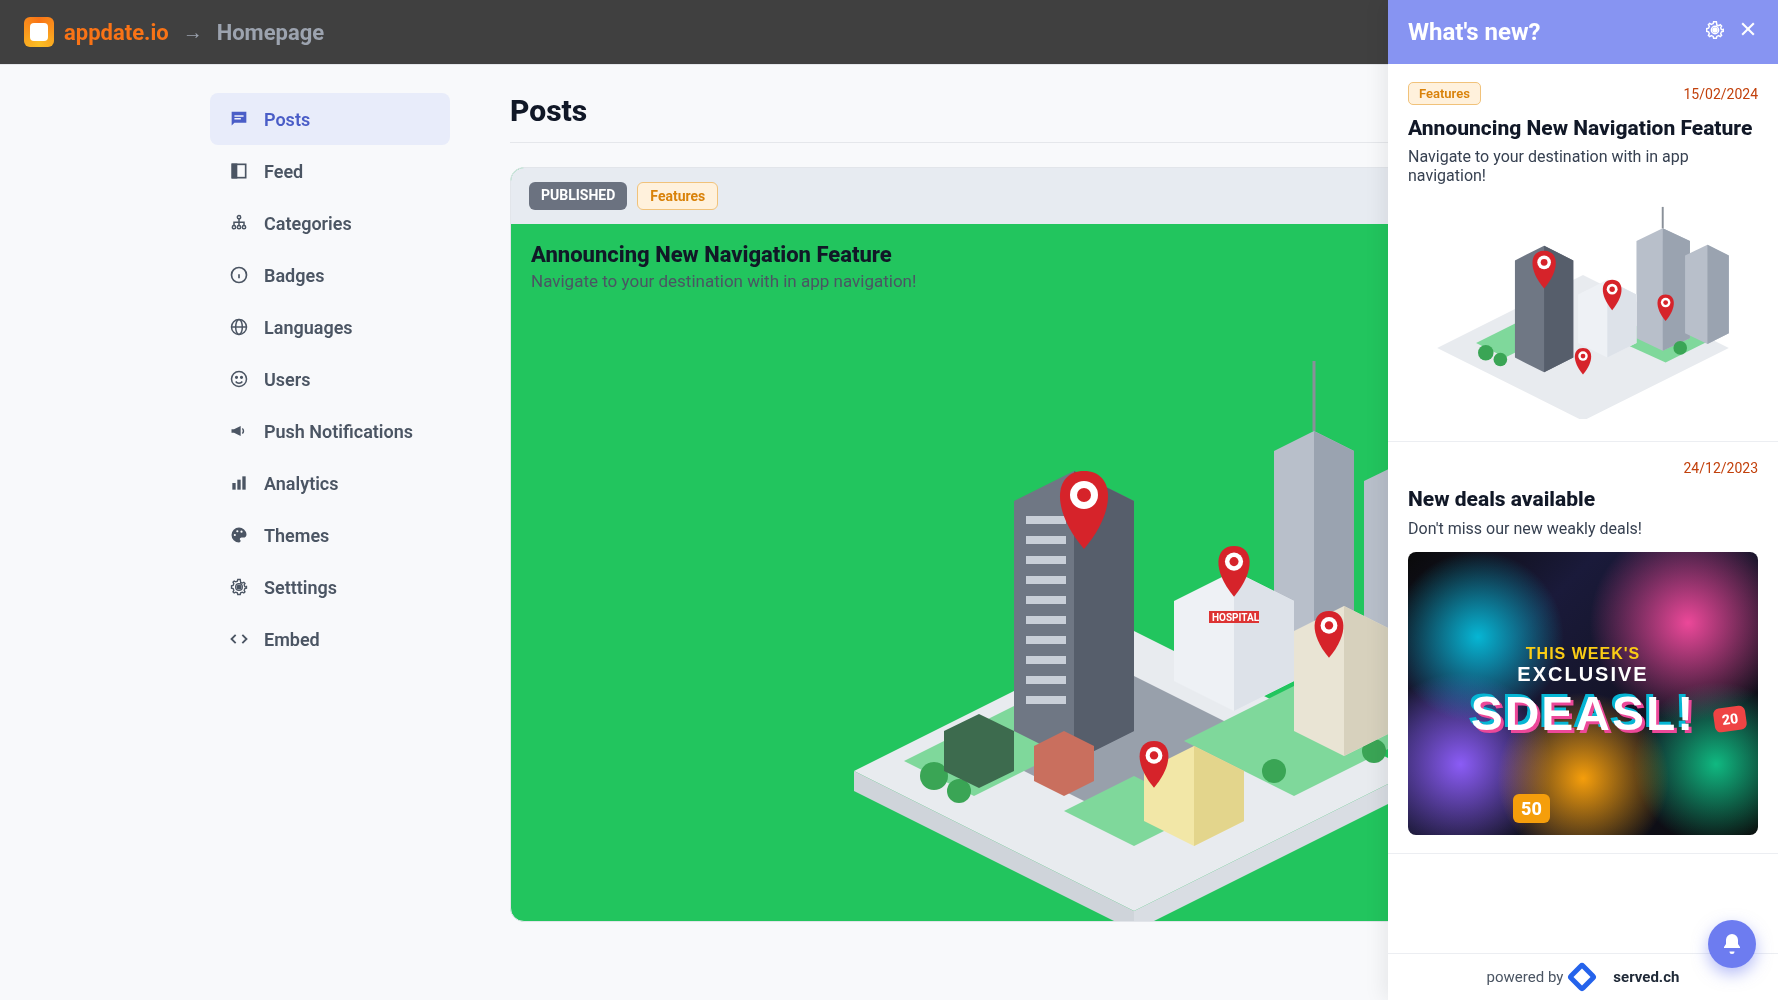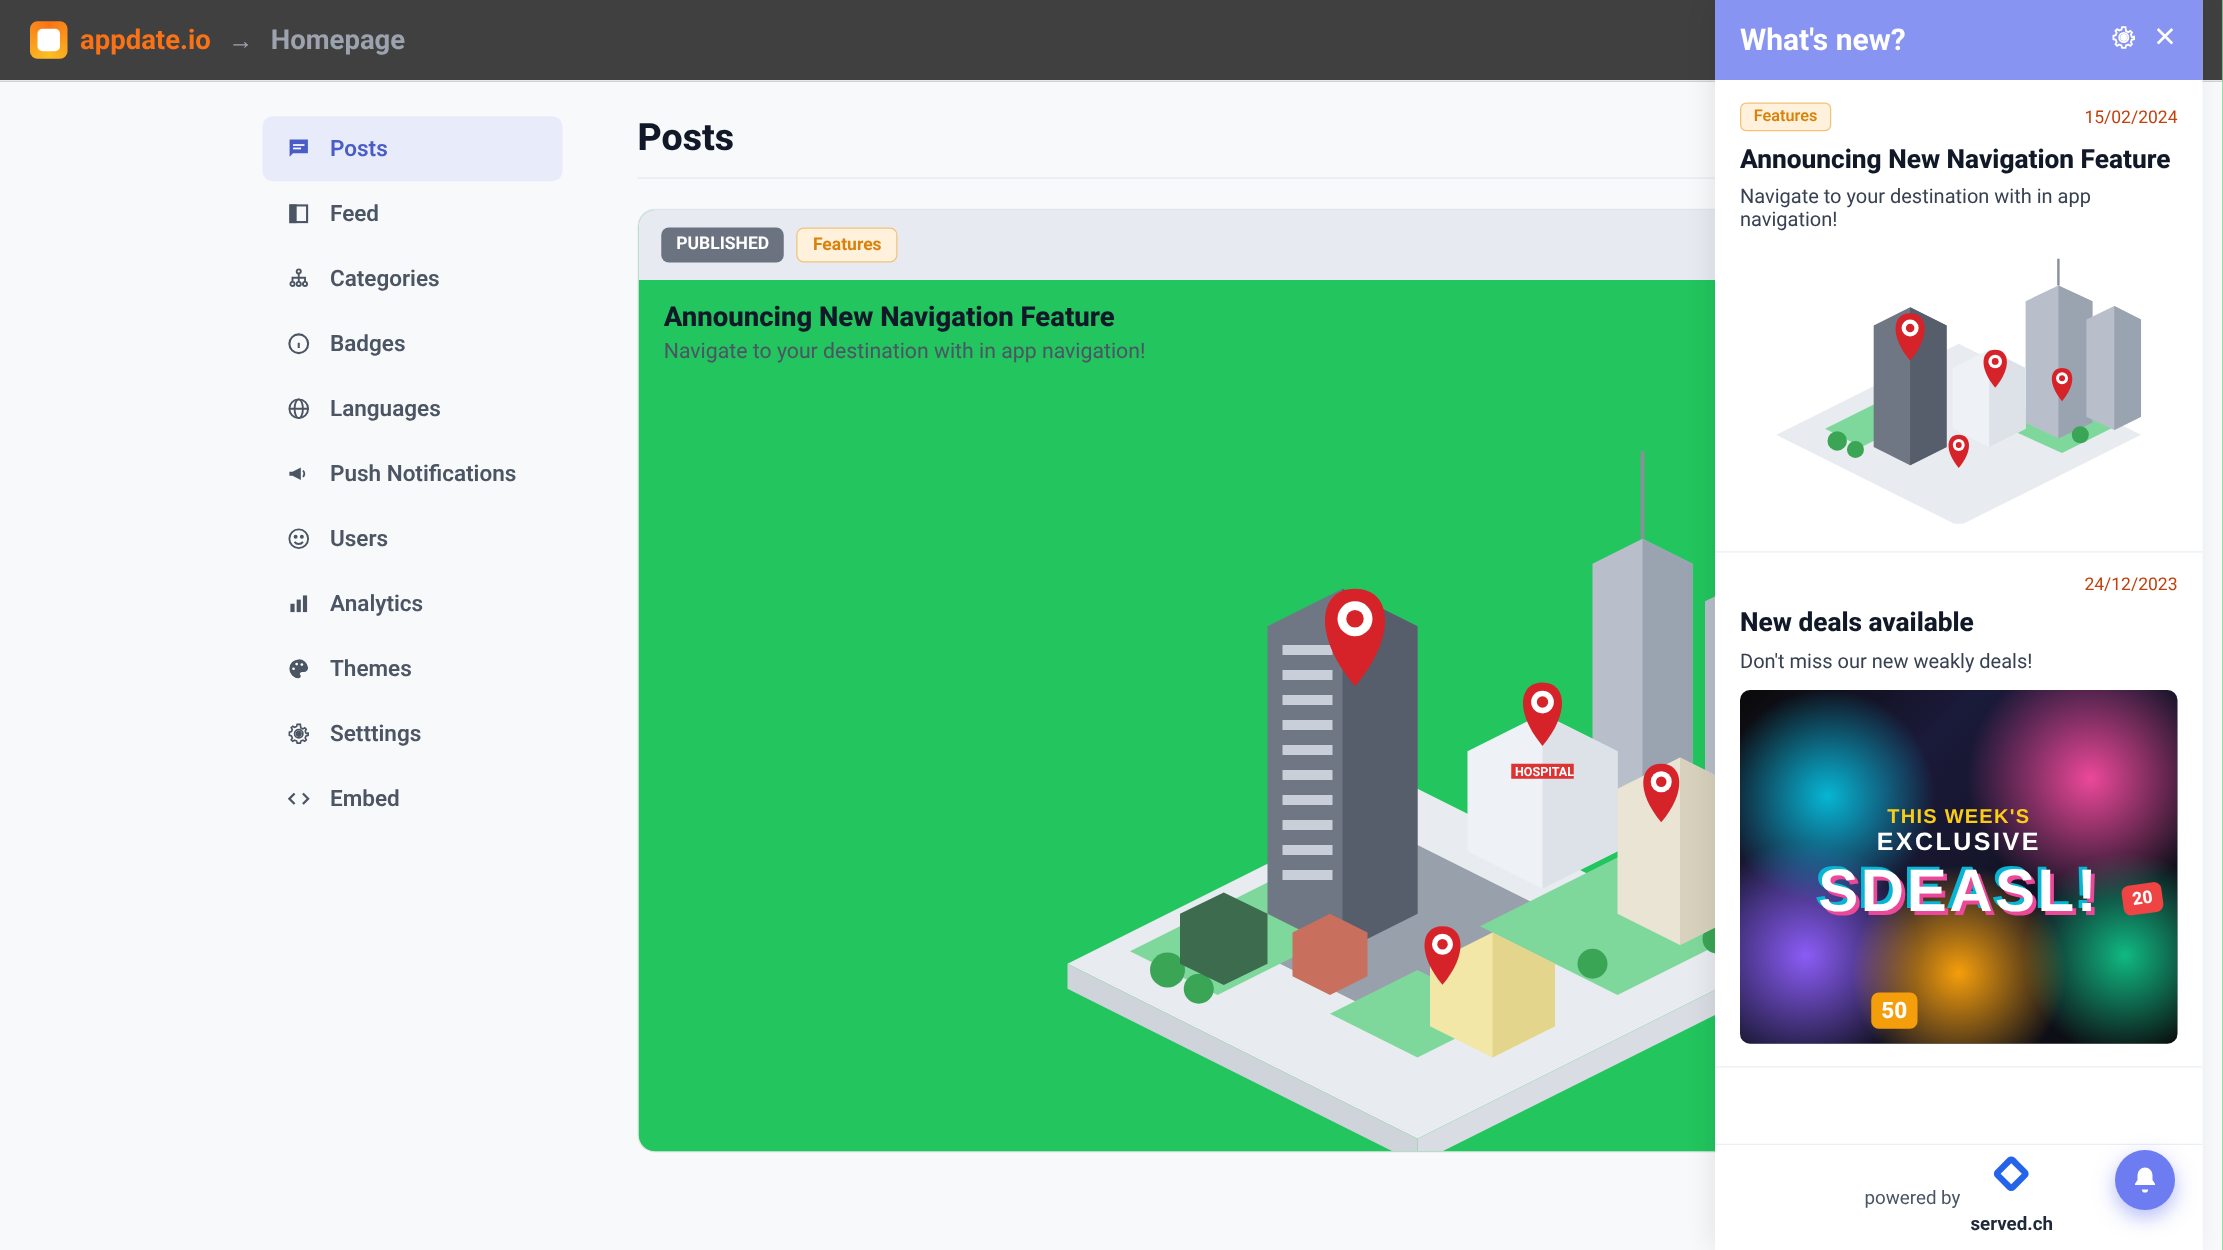--- a/index.html
+++ b/index.html
@@ -68,21 +68,21 @@
 
 .post-body { padding: 18px 20px 0; }
 .post-title { font-size: 22px; font-weight: 800; color: #111827; margin-bottom: 4px; }
 .post-desc { font-size: 17px; color: #4b5563; }
 
 .illustration { display: flex; justify-content: center; padding-top: 10px; text-align: right; }
 .city-svg { width: 760px; height: 620px; }
 
 
 .panel {
-  position: absolute; top: 0; right: 16px; width: 390px; height: 100%;
+  position: absolute; top: 0; right: 0; width: 390px; height: 100%;
   background: #fff; box-shadow: -4px 0 20px rgba(0,0,0,0.08);
   display: flex; flex-direction: column;
 }
 .panel-header {
   background: #8794f2; color: #fff;
   padding: 18px 20px; display: flex; align-items: center; justify-content: space-between;
 }
 .panel-title { font-size: 24px; font-weight: 700; }
 .panel-actions { display: flex; gap: 12px; }
 .panel-actions span { cursor: pointer; font-size: 20px; }
@@ -119,21 +119,21 @@
 .deals-line2 { font-size: 20px; letter-spacing: 2px; font-weight: 800; }
 .deals-line3 { font-size: 48px; font-weight: 900; letter-spacing: 2px; text-shadow: 3px 3px 0 #ec4899, -3px -3px 0 #06b6d4; }
 .deals-tag { position: absolute; font-weight: 800; color: #fff; padding: 4px 8px; border-radius: 6px; }
 .deals-tag.t1 { bottom: 12px; left: 30%; background: #f59e0b; font-size: 18px; }
 .deals-tag.t2 { right: 12px; top: 55%; background: #ef4444; font-size: 14px; transform: rotate(-8deg); }
 
 .panel-footer {
   padding: 12px 20px; display: flex; align-items: center; justify-content: center; gap: 8px;
   color: #4b5563; font-size: 15px; border-top: 1px solid #eceef2; background: #fff;
 }
-.served-logo { display: inline-flex; align-items: center; gap: 20px; font-weight: 700; color: #1f2937; flex-direction: column; }
+.served-logo { display: inline-flex; align-items: center; gap: 20px; font-weight: 700; color: #1f2937; }
 .served-icon { width: 22px; height: 22px; background: #2563eb; border-radius: 4px; transform: rotate(45deg); position: relative; }
 .served-icon::after { content: ""; position: absolute; inset: 5px; background: #fff; }
 
 .bell-fab {
   position: absolute; right: 22px; bottom: 32px;
   width: 48px; height: 48px; border-radius: 50%;
   background: #6d7cf0; display: flex; align-items: center; justify-content: center;
   color: #fff; font-size: 22px; box-shadow: 0 6px 16px rgba(109,124,240,0.5);
   cursor: pointer;
 }
@@ -199,37 +199,37 @@
           <svg viewBox="0 0 24 24" width="20" height="20" fill="none" stroke="#4b5563" stroke-width="1.8">
             <circle cx="12" cy="12" r="9"></circle>
             <ellipse cx="12" cy="12" rx="4" ry="9"></ellipse>
             <line x1="3" y1="12" x2="21" y2="12"></line>
           </svg>
         </span>
       <span>Languages</span>
     </div>
     <div class="nav-item">
       <span class="nav-icon">
-          <svg viewBox="0 0 24 24" width="20" height="20" fill="#4b5563">
-            <path d="M3 10v4h3l8 4V6l-8 4H3z"></path>
-            <path d="M16 9a4 4 0 010 6" fill="none" stroke="#4b5563" stroke-width="1.8"></path>
-          </svg>
-        </span>
-      <span>Push Notifications</span>
-    </div>
-    <div class="nav-item">
-      <span class="nav-icon">
           <svg viewBox="0 0 24 24" width="20" height="20" fill="none" stroke="#4b5563" stroke-width="1.8">
             <circle cx="12" cy="12" r="9"></circle>
             <circle cx="9" cy="10" r="1" fill="#4b5563"></circle>
             <circle cx="15" cy="10" r="1" fill="#4b5563"></circle>
             <path d="M8 15c1 1.5 2.5 2 4 2s3-.5 4-2"></path>
           </svg>
         </span>
       <span>Users</span>
+    </div>
+    <div class="nav-item">
+      <span class="nav-icon">
+          <svg viewBox="0 0 24 24" width="20" height="20" fill="#4b5563">
+            <path d="M3 10v4h3l8 4V6l-8 4H3z"></path>
+            <path d="M16 9a4 4 0 010 6" fill="none" stroke="#4b5563" stroke-width="1.8"></path>
+          </svg>
+        </span>
+      <span>Push Notifications</span>
     </div>
     <div class="nav-item">
       <span class="nav-icon">
           <svg viewBox="0 0 24 24" width="20" height="20" fill="#4b5563">
             <rect x="4" y="12" width="4" height="8"></rect>
             <rect x="10" y="8" width="4" height="12"></rect>
             <rect x="16" y="4" width="4" height="16"></rect>
           </svg>
         </span>
       <span>Analytics</span>

